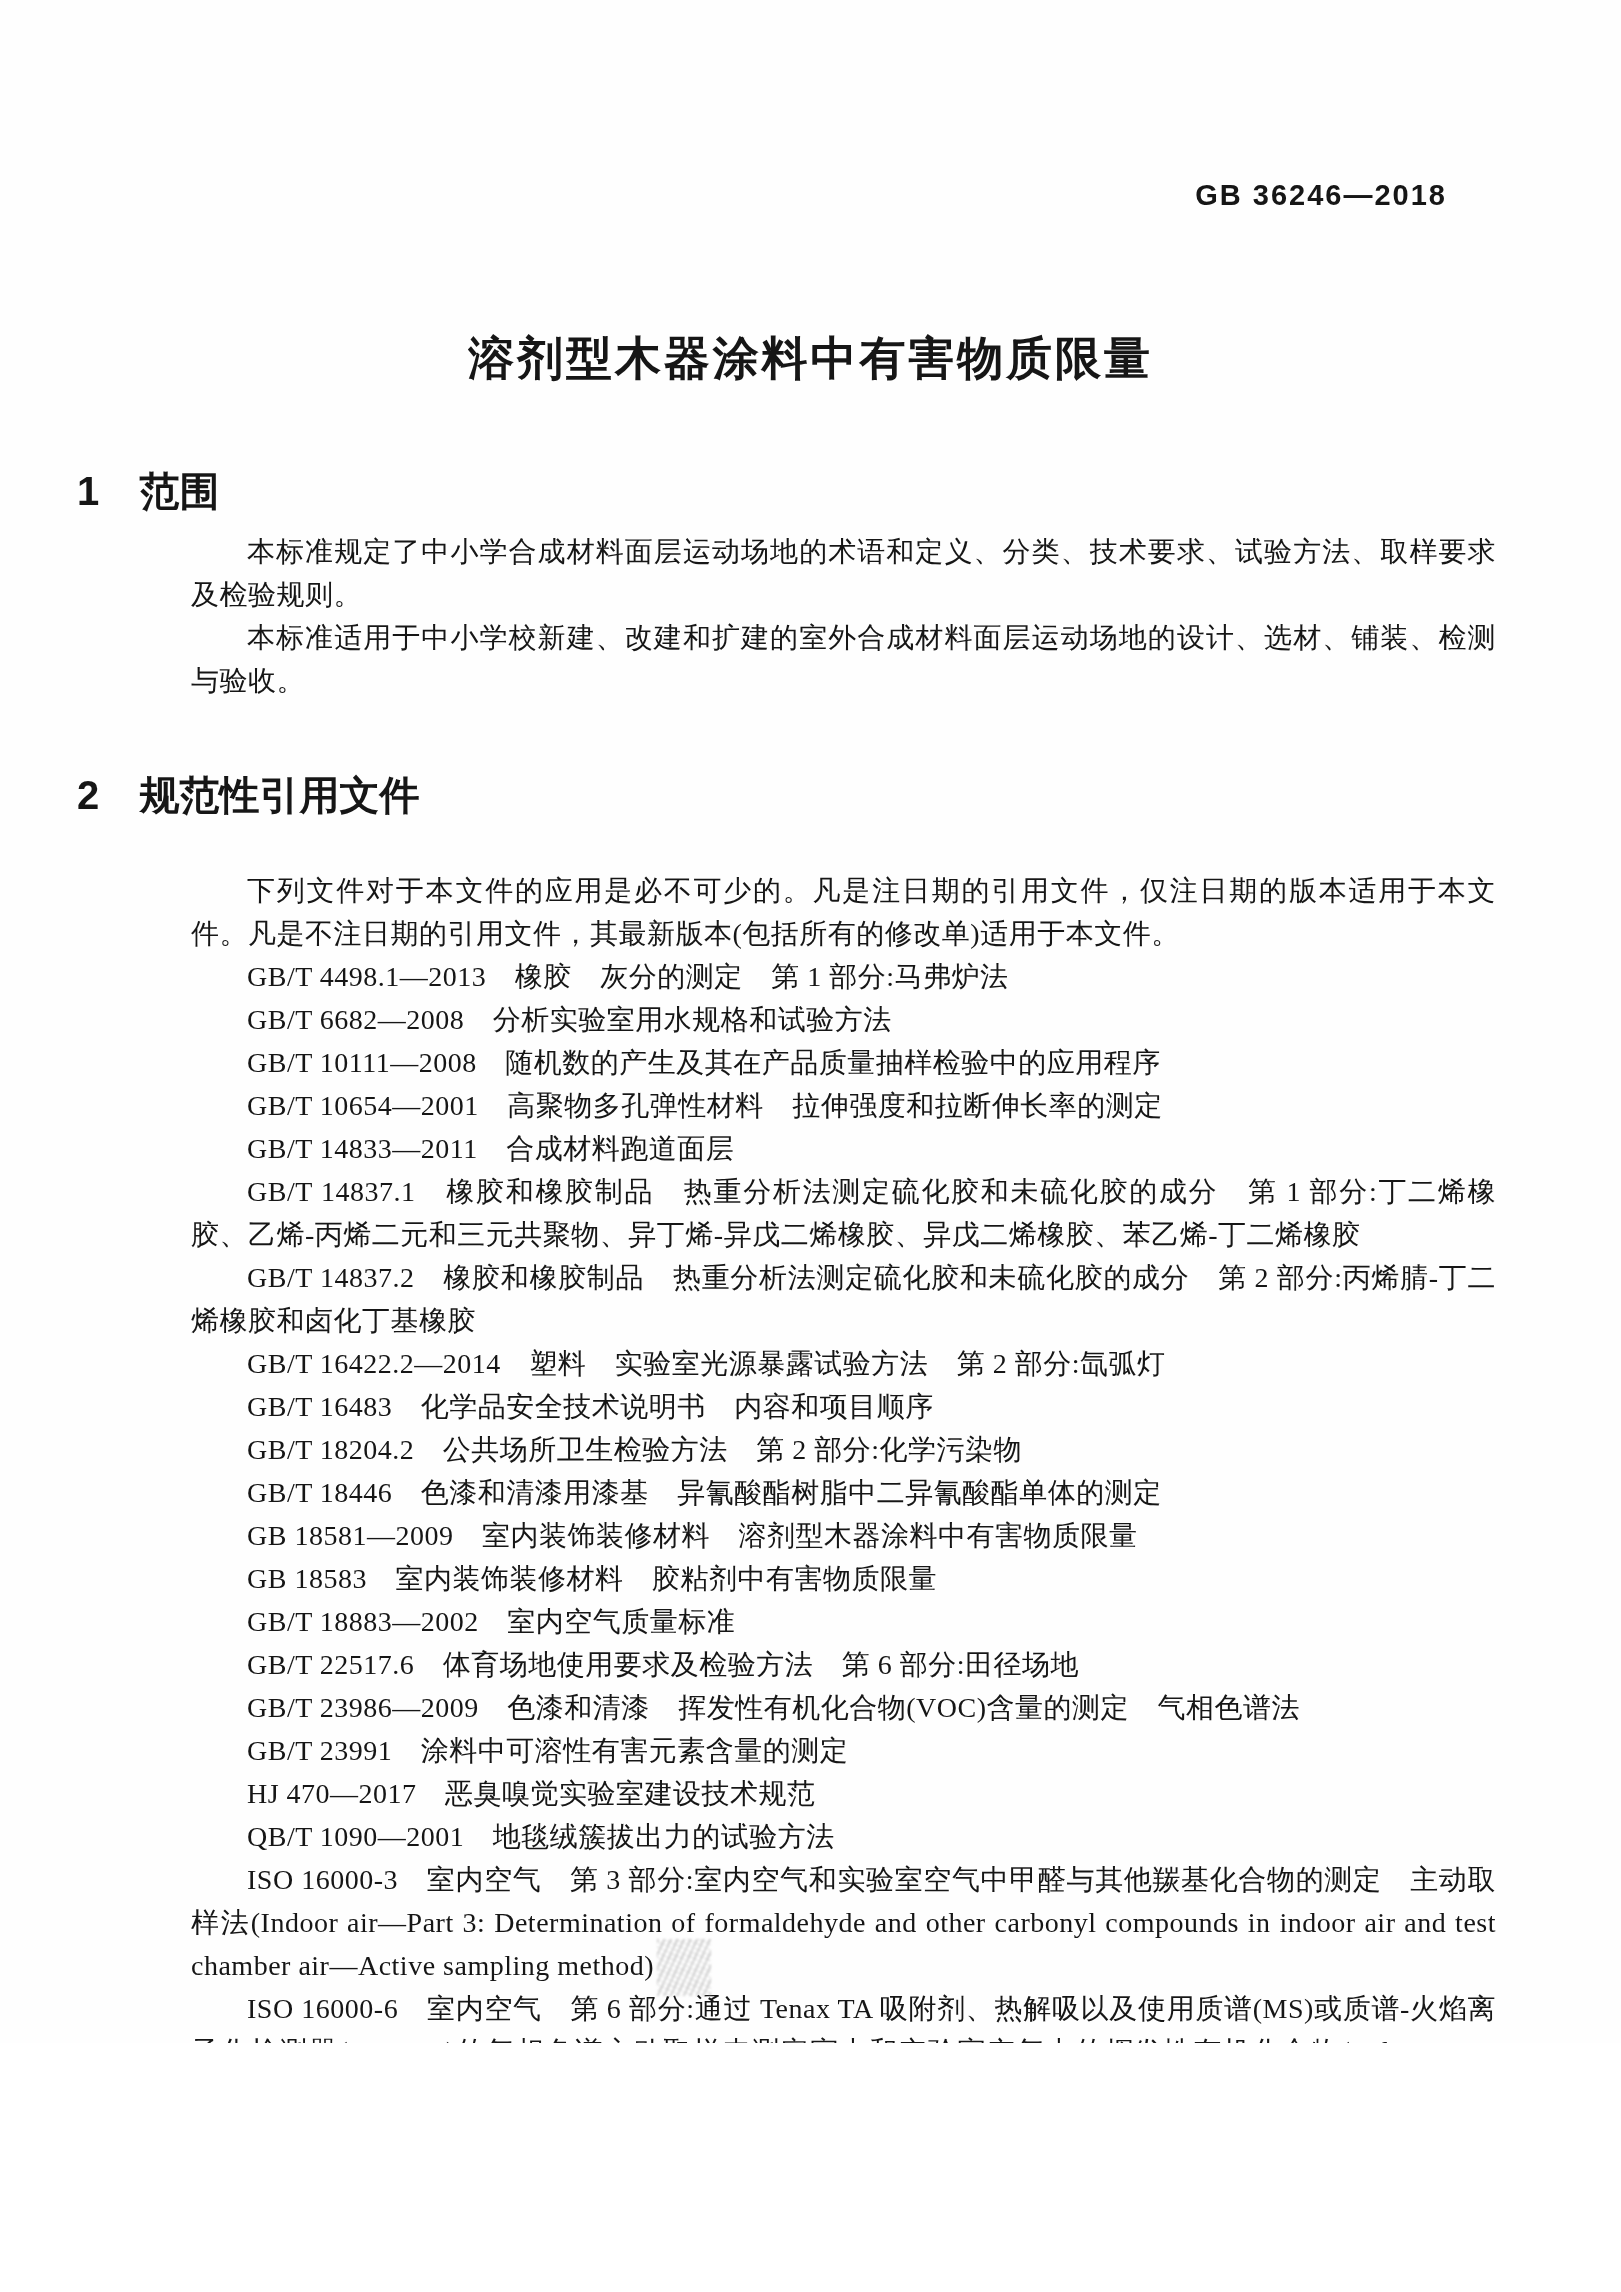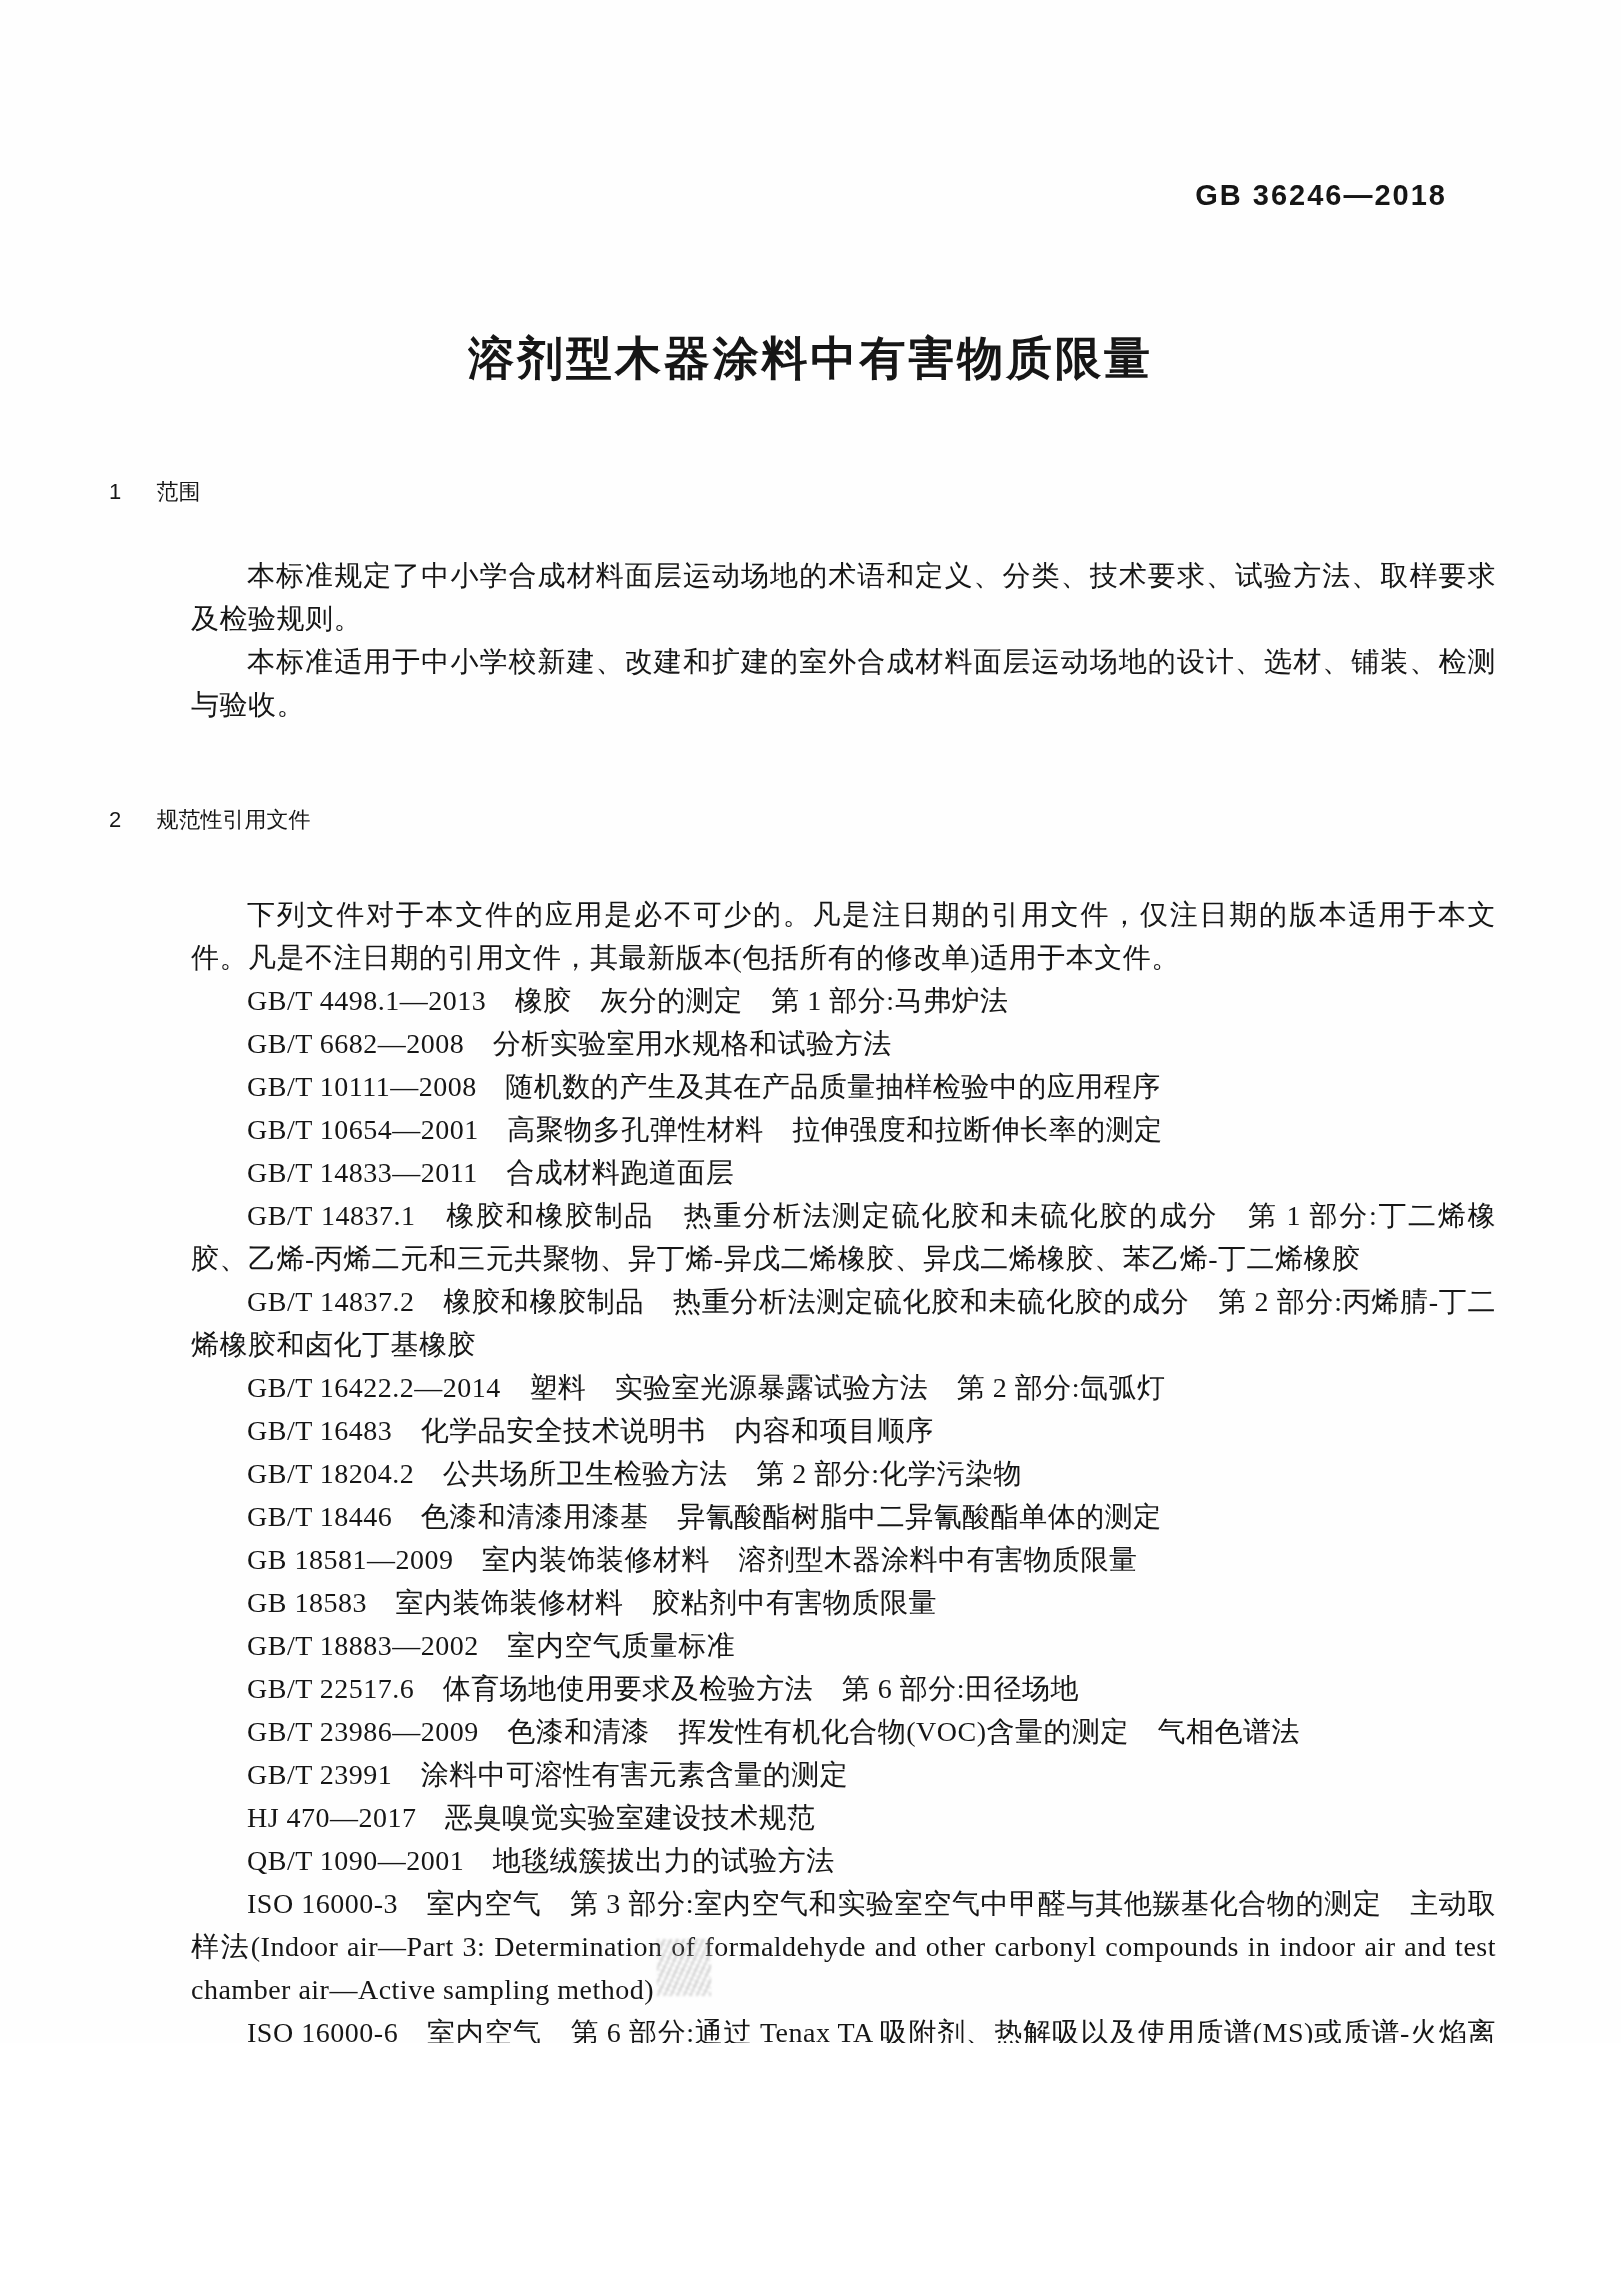--- a/index.html
+++ b/index.html
@@ -28,40 +28,40 @@
   .doc-title {
     margin-top: 120px;
     text-align: center;
     font-family: "Liberation Sans", sans-serif;
     font-weight: 700;
     font-size: 46px;
     letter-spacing: 2.9px;
     line-height: 51px;
   }
   .section-heading {
-    margin-left: 109px;
+    margin-left: 77px;
     font-family: "Liberation Sans", sans-serif;
-    font-weight: 400;
-    font-size: 22px;
+    font-weight: 700;
+    font-size: 40px;
     line-height: 35px;
   }
   .section-heading .sec-num { margin-right: 29px; }
   #section-1-heading { margin-top: 90px; }
   #section-2-heading { margin-top: 76px; }
   .body-para {
     margin: 0 125px 0 191px;
     font-family: "Liberation Serif", serif;
     font-size: 28px;
     line-height: 43px;
     letter-spacing: 0.5px;
     text-align: justify;
     text-indent: 2em;
     overflow-wrap: break-word;
   }
-  .first-after-heading { margin-top: 45px; }
+  .first-after-heading { margin-top: 21px; }
   .intro-after-heading { margin-top: 56px; font-family: Liberation Serif, serif; }
   .references { margin: 0; padding: 0; }
   .smudge {
     position: absolute;
     left: 657px;
     top: 1939px;
     width: 54px;
     height: 57px;
     opacity: 0.45;
     background:

